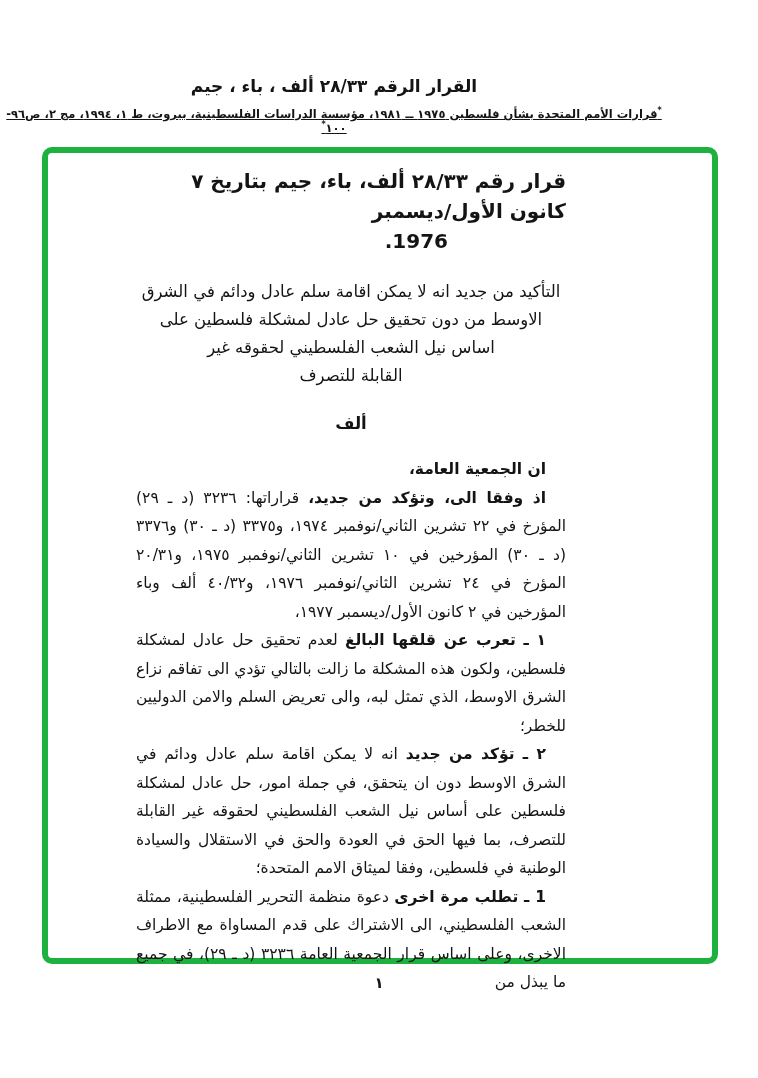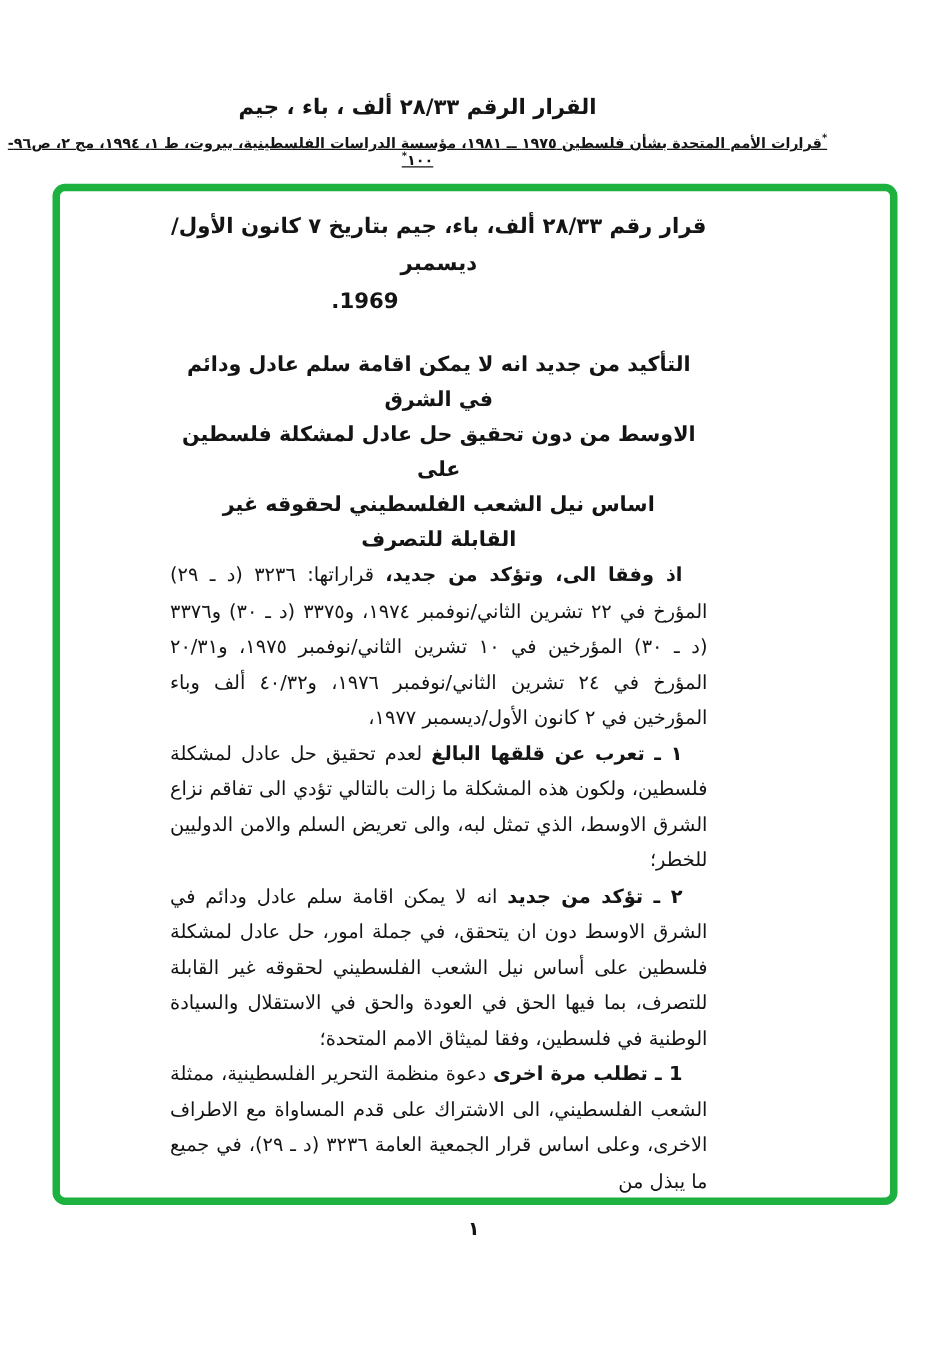--- a/index.html
+++ b/index.html
@@ -21,23 +21,23 @@
     box-sizing:border-box;
     border:6px solid #1db140;
     border-radius:10px;
     background:#ffffff;
   }
   .content{
     position:absolute;inset:0;
     padding:13px 146px 0 88px;
     direction:rtl;
   }
-  .opening{font-weight:bold;font-size:17px;line-height:30px;text-align:center;}
+  .opening{font-weight:bold;font-size:20px;line-height:30px;text-align:right;}
   .opening-year{padding-right:118px;}
-  .doc-heading{font-weight:bold;font-size:16.5px;line-height:28px;text-align:center;margin-top:22px;}
+  .doc-heading{font-weight:normal;font-size:16.5px;line-height:28px;text-align:center;margin-top:22px;}
   .section-label{font-weight:bold;font-size:16.5px;text-align:center;margin:24px 0 22px;}
   .para{margin:0;font-size:15.5px;line-height:28.5px;text-align:justify;text-indent:20px;}
   .para b{font-weight:bold;}
   .para sup{font-size:9.5px;line-height:0;}
   .page-number{
     position:absolute;top:974px;left:0;width:758px;
     text-align:center;font-size:15px;font-weight:bold;direction:rtl;
   }
 </style>
 </head>
@@ -48,26 +48,28 @@
   <header class="doc-header">
     <div class="title">القرار الرقم ٢٨/٣٣ ألف ، باء ، جيم</div>
     <div class="citation"><sup>*</sup>قرارات الأمم المتحدة بشأن فلسطين ١٩٧٥ ــ ١٩٨١، مؤسسة الدراسات الفلسطينية، بيروت، ط ١، ١٩٩٤، مج ٢، ص٩٦- ١٠٠<sup>*</sup></div>
   </header>
 
   <div class="frame" style="border-color: rgb(29, 177, 64);">
     <div class="content">
 
       <div class="opening">
         <div>قرار رقم ٢٨/٣٣ ألف، باء، جيم بتاريخ ٧ كانون الأول/ديسمبر</div>
-        <div class="opening-year">1969.</div>
+        <div class="opening-year">1976.</div>
       </div>
 
       <div class="doc-heading">التأكيد من جديد انه لا يمكن اقامة سلم عادل ودائم في الشرق<br>الاوسط من دون تحقيق حل عادل لمشكلة فلسطين على<br>اساس نيل الشعب الفلسطيني لحقوقه غير<br>القابلة للتصرف</div>
 
+      <div class="section-label">ألف</div>
 
+      <p class="para"><b>ان الجمعية العامة،</b></p>
       <p class="para"><b>اذ وفقا الى، وتؤكد من جديد،</b> قراراتها: ٣٢٣٦ (د ـ ٢٩) المؤرخ في ٢٢ تشرين الثاني/نوفمبر ١٩٧٤، و٣٣٧٥ (د ـ ٣٠) و٣٣٧٦ (د ـ ٣٠) المؤرخين في ١٠ تشرين الثاني/نوفمبر ١٩٧٥، و٢٠/٣١ المؤرخ في ٢٤ تشرين الثاني/نوفمبر ١٩٧٦، و٤٠/٣٢ ألف وباء المؤرخين في ٢ كانون الأول/ديسمبر ١٩٧٧،</p>
       <p class="para"><b>١ ـ تعرب عن قلقها البالغ</b> لعدم تحقيق حل عادل لمشكلة فلسطين، ولكون هذه المشكلة ما زالت بالتالي تؤدي الى تفاقم نزاع الشرق الاوسط، الذي تمثل لبه، والى تعريض السلم والامن الدوليين للخطر؛</p>
       <p class="para"><b>٢ ـ تؤكد من جديد</b> انه لا يمكن اقامة سلم عادل ودائم في الشرق الاوسط دون ان يتحقق، في جملة امور، حل عادل لمشكلة فلسطين على أساس نيل الشعب الفلسطيني لحقوقه غير القابلة للتصرف، بما فيها الحق في العودة والحق في الاستقلال والسيادة الوطنية في فلسطين، وفقا لميثاق الامم المتحدة؛</p>
       <p class="para"><b>1 ـ تطلب مرة اخرى</b> دعوة منظمة التحرير الفلسطينية، ممثلة الشعب الفلسطيني، الى الاشتراك على قدم المساواة مع الاطراف الاخرى، وعلى اساس قرار الجمعية العامة ٣٢٣٦ (د ـ ٢٩)، في جميع ما يبذل من</p>
 
     </div>
   </div>
 
   <div class="page-number">١</div>
 

